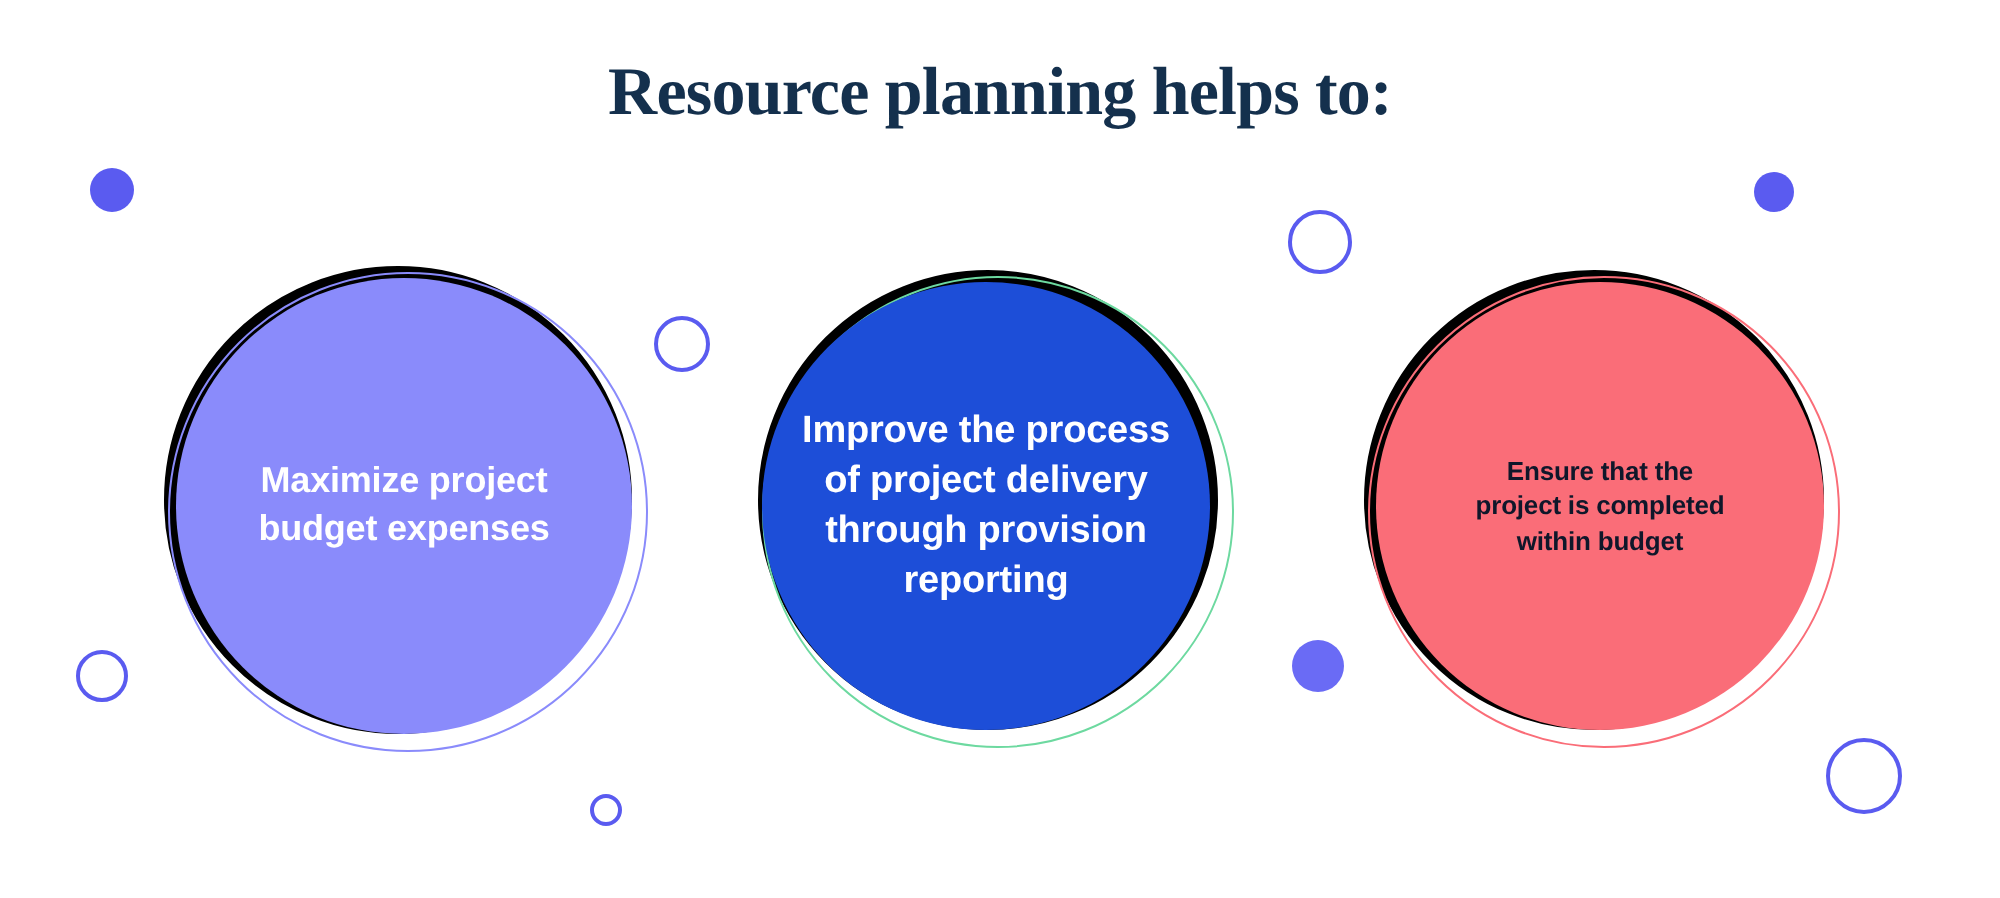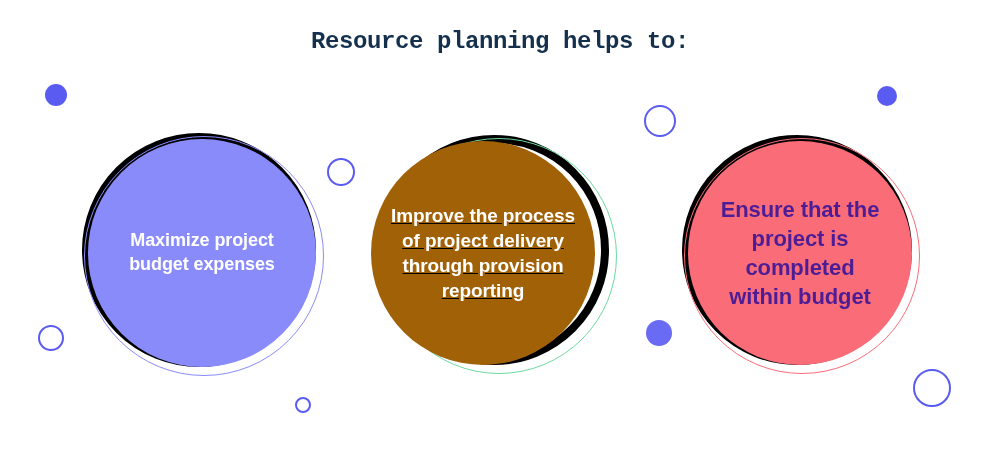--- a/index.html
+++ b/index.html
@@ -18,25 +18,25 @@
     overflow: hidden;
   }
 
   
   #title {
     position: absolute;
     left: 0;
     top: 28px;
     width: 1000px;
     text-align: center;
-    font-size: 24px;
+    font-size: 34px;
     font-weight: bold;
     letter-spacing: -0.4px;
     color: #14304d;
-    font-family: Liberation Mono, monospace;
+    font-family: Liberation Serif, serif;
   }
 
   
   .deco {
     position: absolute;
     border-radius: 50%;
     box-sizing: border-box;
   }
   .deco.filled { background: #5a5bf0; }
   .deco.outline { background: transparent; border: 2px solid #5a5bf0; }
@@ -101,32 +101,32 @@
         <div class="ring" style="left: 82px; top: 133px; width: 234px; height: 234px; border-color: rgb(0, 0, 0);"></div>
         <div class="hairline" style="left: 84px; top: 136px; width: 240px; height: 240px; border-color: rgb(138, 139, 251);"></div>
         <div class="disc" style="pointer-events: auto; left: 88px; top: 139px; width: 228px; height: 228px; background: rgb(138, 139, 251);">
           <div class="label" style="color: rgb(255, 255, 255); font-size: 18px;">Maximize project
 budget expenses</div>
         </div>
       </div>
       <div class="bubble" style="left: 0px; top: 0px; width: 1000px; height: 449px; pointer-events: none;">
         <div class="ring" style="left: 379px; top: 135px; width: 230px; height: 230px; border-color: rgb(0, 0, 0);"></div>
         <div class="hairline" style="left: 381px; top: 138px; width: 236px; height: 236px; border-color: rgb(109, 217, 160);"></div>
-        <div class="disc" style="pointer-events: auto; left: 371px; top: 141px; width: 224px; height: 224px; background: #a16207; text-decoration: underline;">
+        <div class="disc" style="pointer-events: auto; left: 381px; top: 141px; width: 224px; height: 224px; background: #1d4ed8;">
           <div class="label" style="color: rgb(255, 255, 255); font-size: 19px;">Improve the process
 of project delivery
 through provision
 reporting</div>
         </div>
       </div>
       <div class="bubble" style="left: 0px; top: 0px; width: 1000px; height: 449px; pointer-events: none;">
         <div class="ring" style="left: 682px; top: 135px; width: 230px; height: 230px; border-color: rgb(0, 0, 0);"></div>
         <div class="hairline" style="left: 684px; top: 138px; width: 236px; height: 236px; border-color: rgb(250, 109, 120);"></div>
         <div class="disc" style="pointer-events: auto; left: 688px; top: 141px; width: 224px; height: 224px; background: rgb(250, 109, 120);">
-          <div class="label" style="color: #4c1d95; font-size: 22px;">Ensure that the
+          <div class="label" style="color: #0f172a; font-size: 13px;">Ensure that the
 project is completed
 within budget</div>
         </div>
       </div>
     </div>
 
   <div id="title" style="color: rgb(20, 48, 77);">Resource planning helps to:</div>
 
 </div>
 

